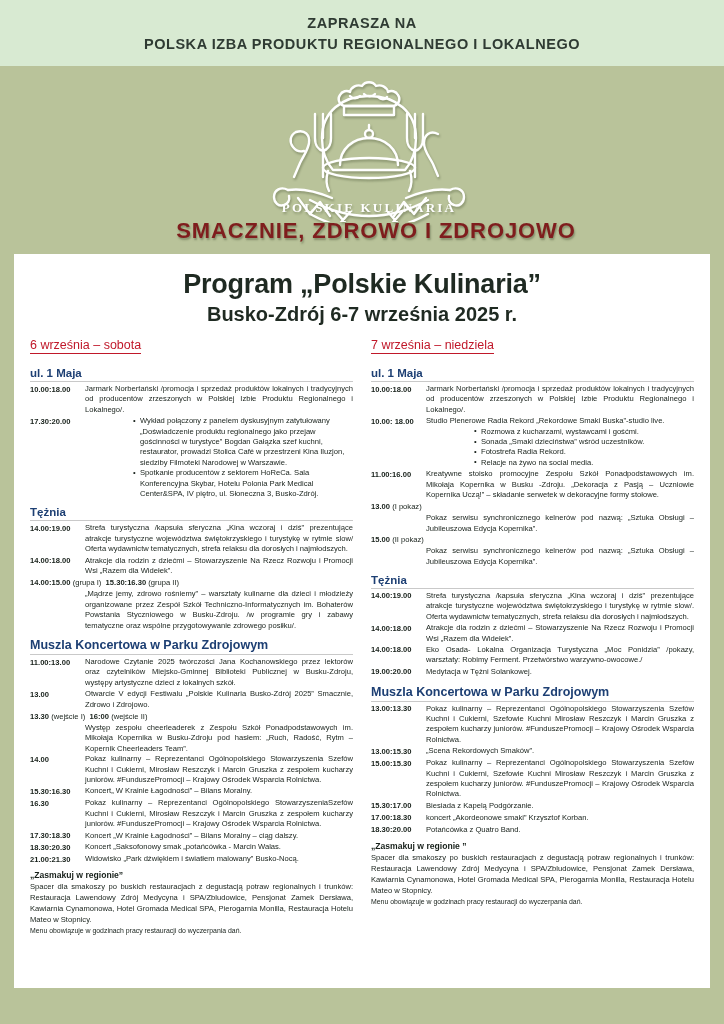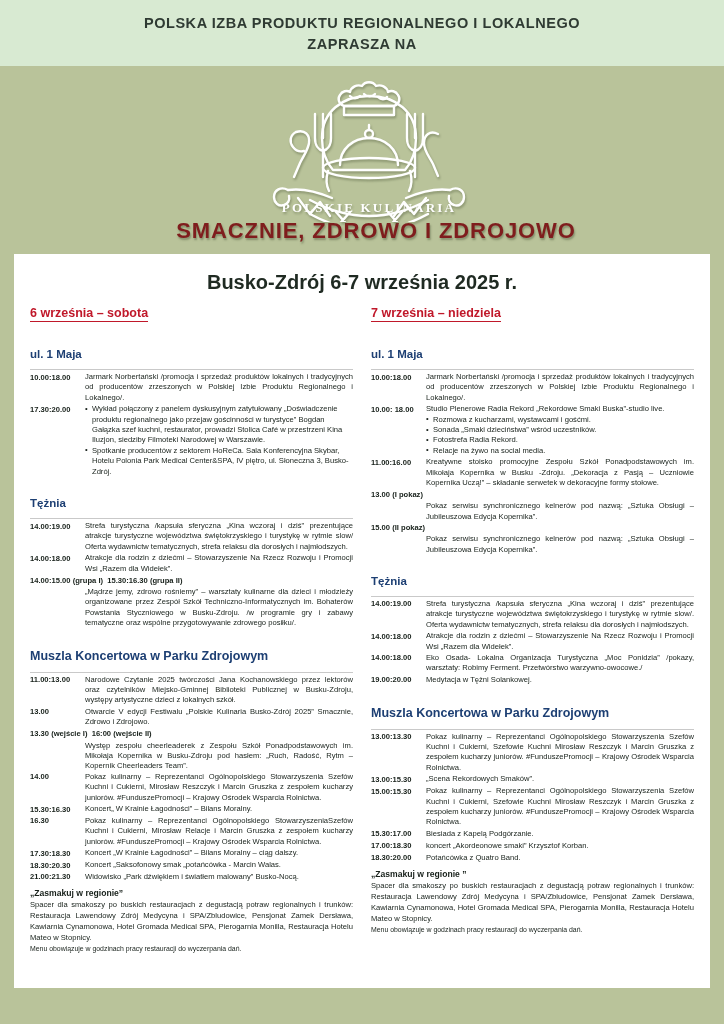--- a/index.html
+++ b/index.html
@@ -72,58 +72,58 @@
     line-height: 26px;
     margin-top: 1px;
     margin-bottom: 8px;
   }
 
   .columns { display: flex; gap: 18px; }
   .col { width: 50%; }
 
   .day-head {
     color: #c0182a;
-    font-weight: bold;
+    font-weight: normal;
     font-size: 12.5px;
     border-bottom: 1.6px solid #c0182a;
     display: inline-block;
     padding-bottom: 1px;
     margin-bottom: 6px;
   }
   .sec-head {
     color: #1d3f73;
     font-weight: bold;
     font-size: 11.5px;
     border-bottom: 1px solid #c9c9c9;
-    padding-bottom: 9px;
-    margin-top: 20px;
+    padding-bottom: 2px;
+    margin-top: 7px;
     margin-bottom: 2px;
   }
   .sec-head.big { font-size: 12.5px; }
 
   .row { display: flex; align-items: flex-start; margin-bottom: 1px; }
   .time {
     color: #17201a;
     font-weight: bold;
     font-size: 7.6px;
     line-height: 10.4px;
     flex: 0 0 55px;
     white-space: nowrap;
     padding-top: 0.5px;
   }
-  .time .norm { font-weight: bold; }
+  .time .norm { font-weight: normal; }
   .desc {
     color: #17201a;
     font-size: 7.6px;
     line-height: 10.4px;
     flex: 1 1 auto;
     text-align: justify;
     hyphens: auto;
   }
-  .bullets { list-style: none; margin-top: 0px; }
+  .bullets { list-style: none; margin-top: 0px; margin-left: 48px; }
   .bullets li {
     position: relative;
     padding-left: 7px;
     font-size: 7.6px;
     line-height: 10.4px;
     color: #17201a;
     text-align: left;
   }
   .bullets li::before {
     content: "\2022";
@@ -151,22 +151,22 @@
     line-height: 10px;
     margin-top: 1px;
   }
 </style>
 </head>
 <body>
 
 <div class="poster">
 
   <div class="invite-band">
+    <div class="invite-line">ZAPRASZA NA</div>
     <div class="invite-line">POLSKA IZBA PRODUKTU REGIONALNEGO I LOKALNEGO</div>
-    <div class="invite-line">ZAPRASZA NA</div>
   </div>
 
   <div class="hero">
     <div class="logo-wrap">
       <svg viewBox="0 0 220 150" width="220" height="150" aria-hidden="true">
         <g fill="none" stroke="#ffffff" stroke-width="2.4" stroke-linecap="round" stroke-linejoin="round">
           <path d="M92 34c-5-2-7-7-4-11 2-4 7-5 10-3 1-5 7-8 12-6 3-5 11-5 14 0 5-2 11 1 12 6 3-2 8-1 10 3 3 4 1 9-4 11z"></path>
           <path d="M92 34h50v9H92z"></path>
           <path d="M98 24c3 3 7 3 10 0M112 22c3 3 8 3 11 0M126 25c3 3 7 3 9 0"></path>
           <path d="M70 66c0-26 20-42 47-42s47 16 47 42c0 13-4 24-11 32H81c-7-8-11-19-11-32z"></path>
@@ -186,20 +186,21 @@
           <path d="M58 142c22 12 44 16 59 16s37-4 59-16"></path>
           <path d="M84 140l14 16M150 140l-14 16M84 156l14-16M150 156l-14-16"></path>
         </g>
         <text x="117" y="140" text-anchor="middle" fill="#ffffff" font-family="'Liberation Serif', serif" font-size="13" font-weight="bold" letter-spacing="2.2">POLSKIE KULINARIA</text>
       </svg>
     </div>
     <div class="tagline">SMACZNIE, ZDROWO I ZDROJOWO</div>
   </div>
 
   <div class="card">
+    <div class="prog-title">Program „Polskie Kulinaria”</div>
     <div class="prog-sub">Busko-Zdrój 6-7 września 2025 r.</div>
     <div class="columns" id="columns">
         <div class="col"><div class="day-head">6 września – sobota</div><div class="sec-head">ul. 1 Maja</div><div class="row">
             <div class="time">10.00:18.00</div>
             <div class="desc">
               <div>Jarmark Norbertański /promocja i sprzedaż produktów lokalnych i tradycyjnych od producentów zrzeszonych w Polskiej Izbie Produktu Regionalnego i Lokalnego/.</div>
             </div>
           </div><div class="row">
             <div class="time">17.30:20.00</div>
             <div class="desc">
@@ -244,21 +245,21 @@
               <div>Pokaz kulinarny – Reprezentanci Ogólnopolskiego Stowarzyszenia Szefów Kuchni i Cukierni, Mirosław Reszczyk i Marcin Gruszka z zespołem kucharzy juniorów. #FunduszePromocji – Krajowy Ośrodek Wsparcia Rolnictwa.</div>
             </div>
           </div><div class="row">
             <div class="time">15.30:16.30</div>
             <div class="desc">
               <div>Koncert„ W Krainie Łagodności” – Bilans Moralny.</div>
             </div>
           </div><div class="row">
             <div class="time">16.30</div>
             <div class="desc">
-              <div>Pokaz kulinarny – Reprezentanci Ogólnopolskiego StowarzyszeniaSzefów Kuchni i Cukierni, Mirosław Relacje i Marcin Gruszka z zespołem kucharzy juniorów. #FunduszePromocji – Krajowy Ośrodek Wsparcia Rolnictwa.</div>
+              <div>Pokaz kulinarny – Reprezentanci Ogólnopolskiego StowarzyszeniaSzefów Kuchni i Cukierni, Mirosław Reszczyk i Marcin Gruszka z zespołem kucharzy juniorów. #FunduszePromocji – Krajowy Ośrodek Wsparcia Rolnictwa.</div>
             </div>
           </div><div class="row">
             <div class="time">17.30:18.30</div>
             <div class="desc">
               <div>Koncert „W Krainie Łagodności” – Bilans Moralny – ciąg dalszy.</div>
             </div>
           </div><div class="row">
             <div class="time">18.30:20.30</div>
             <div class="desc">
               <div>Koncert „Saksofonowy smak „potańcówka - Marcin Walas.</div>

